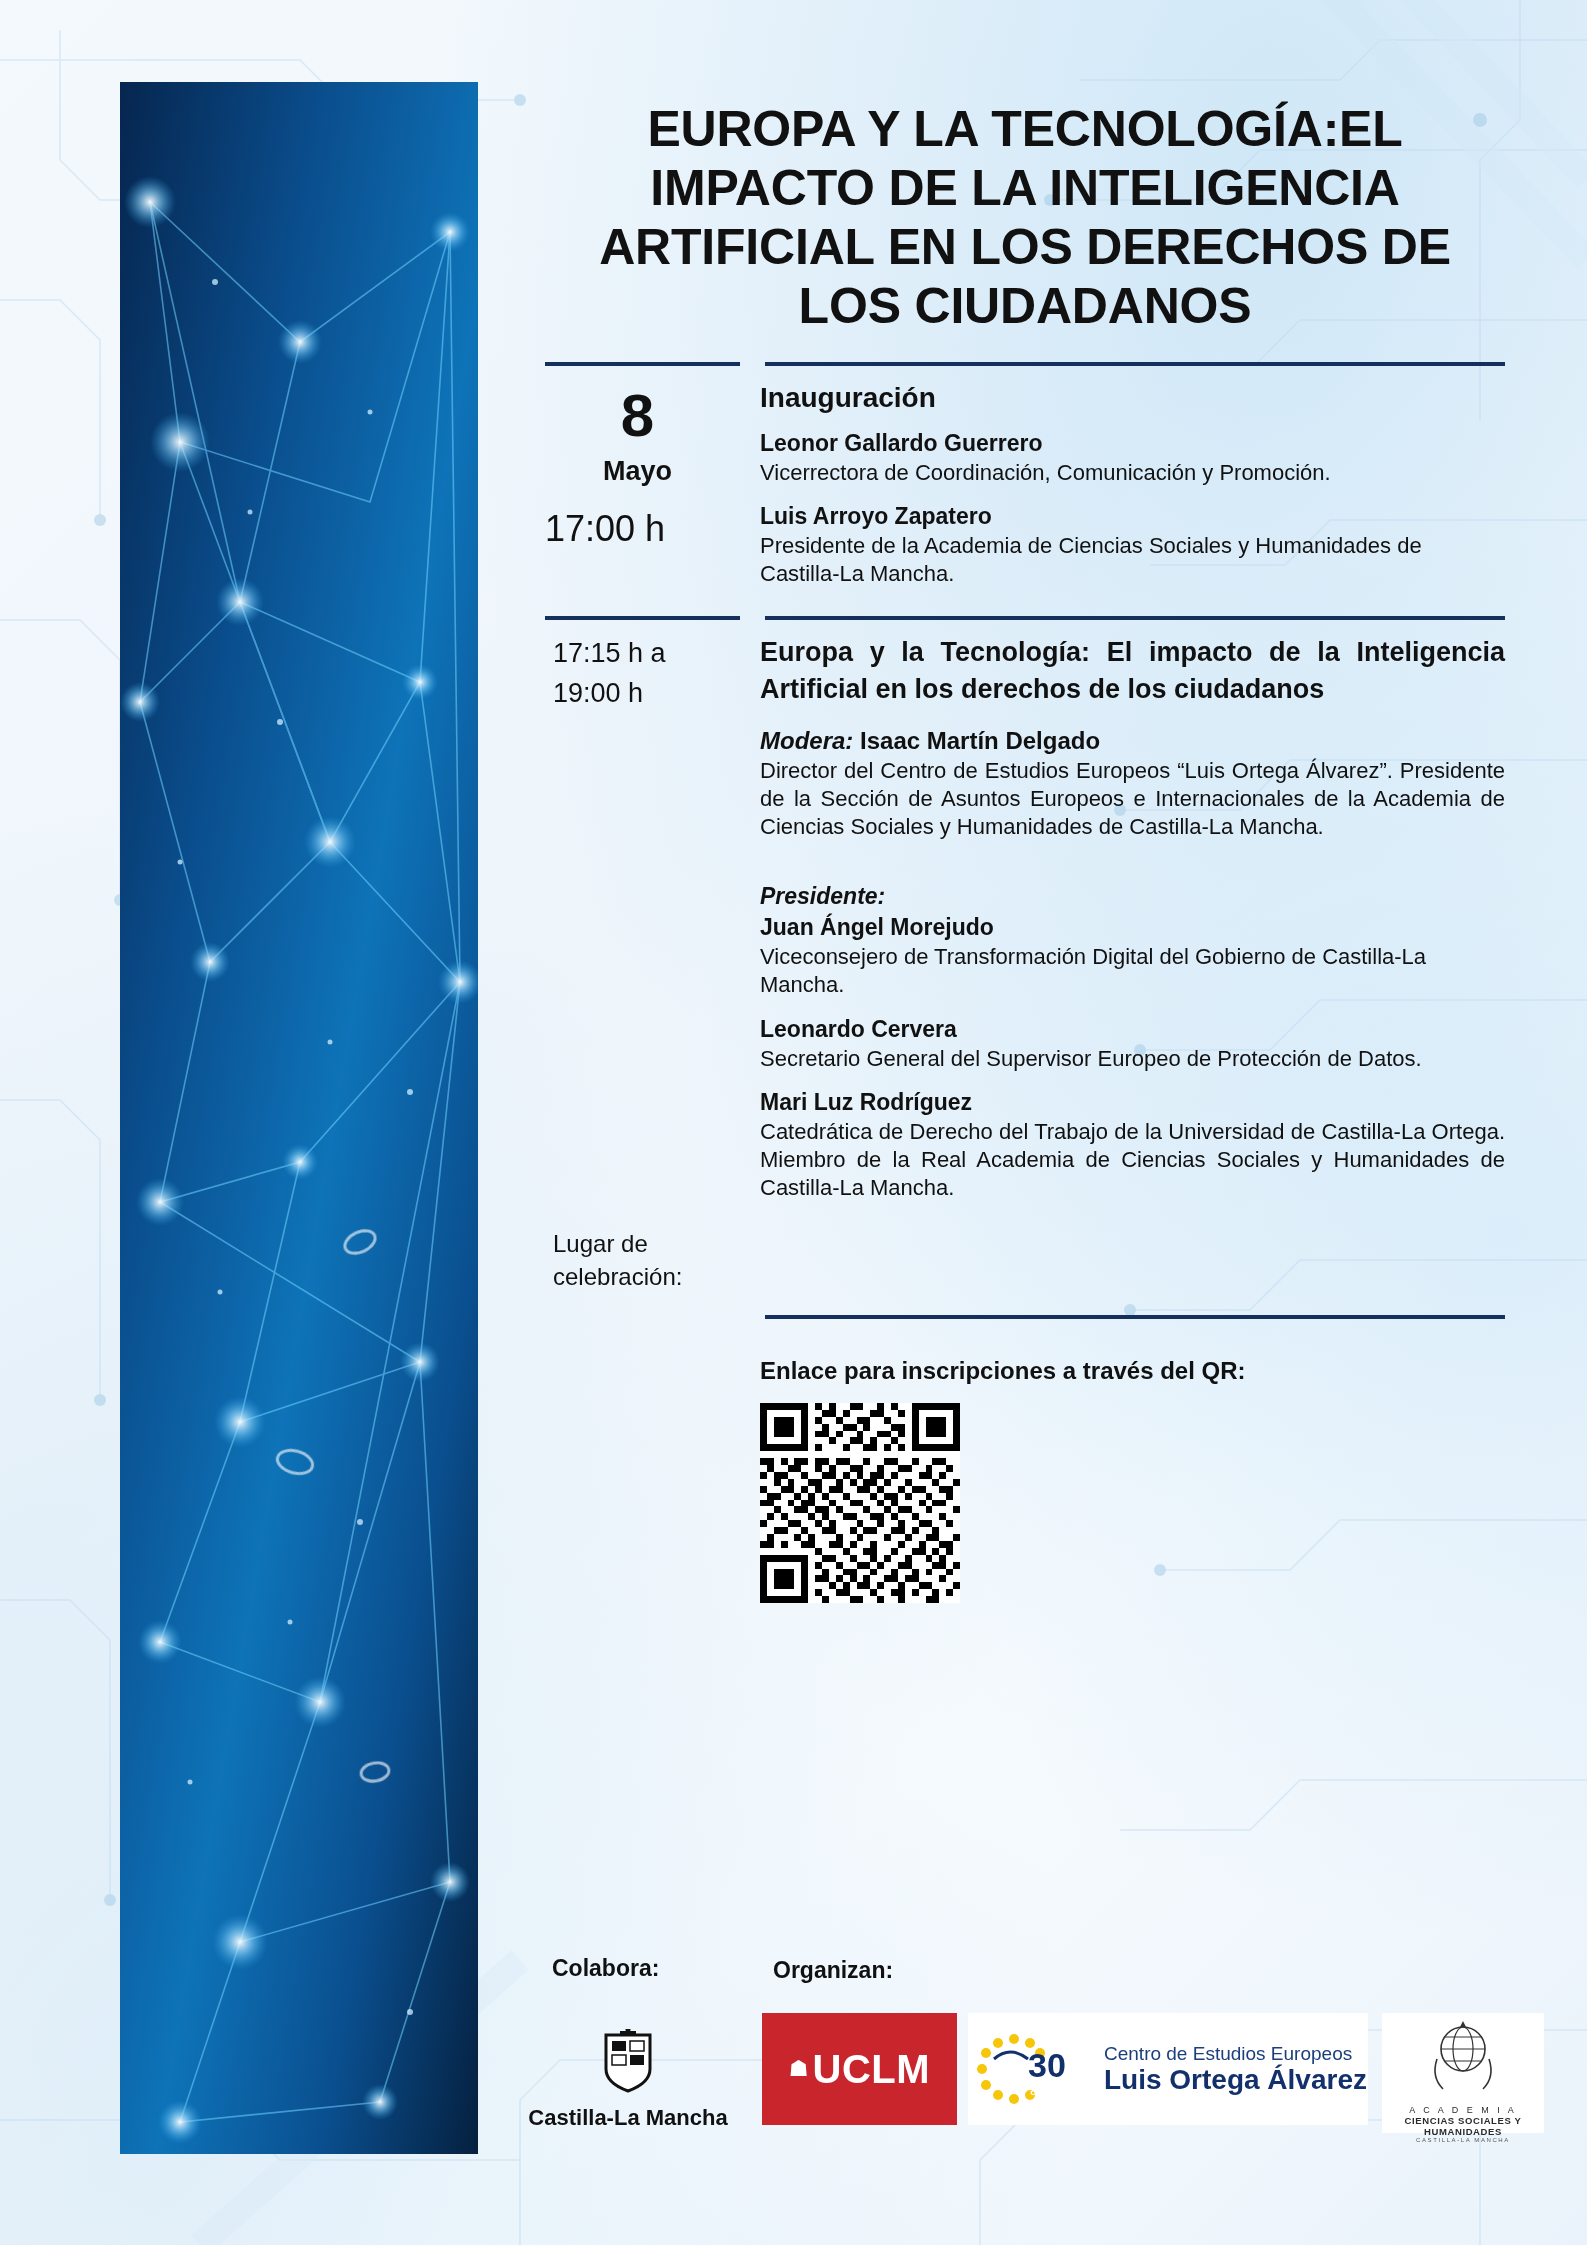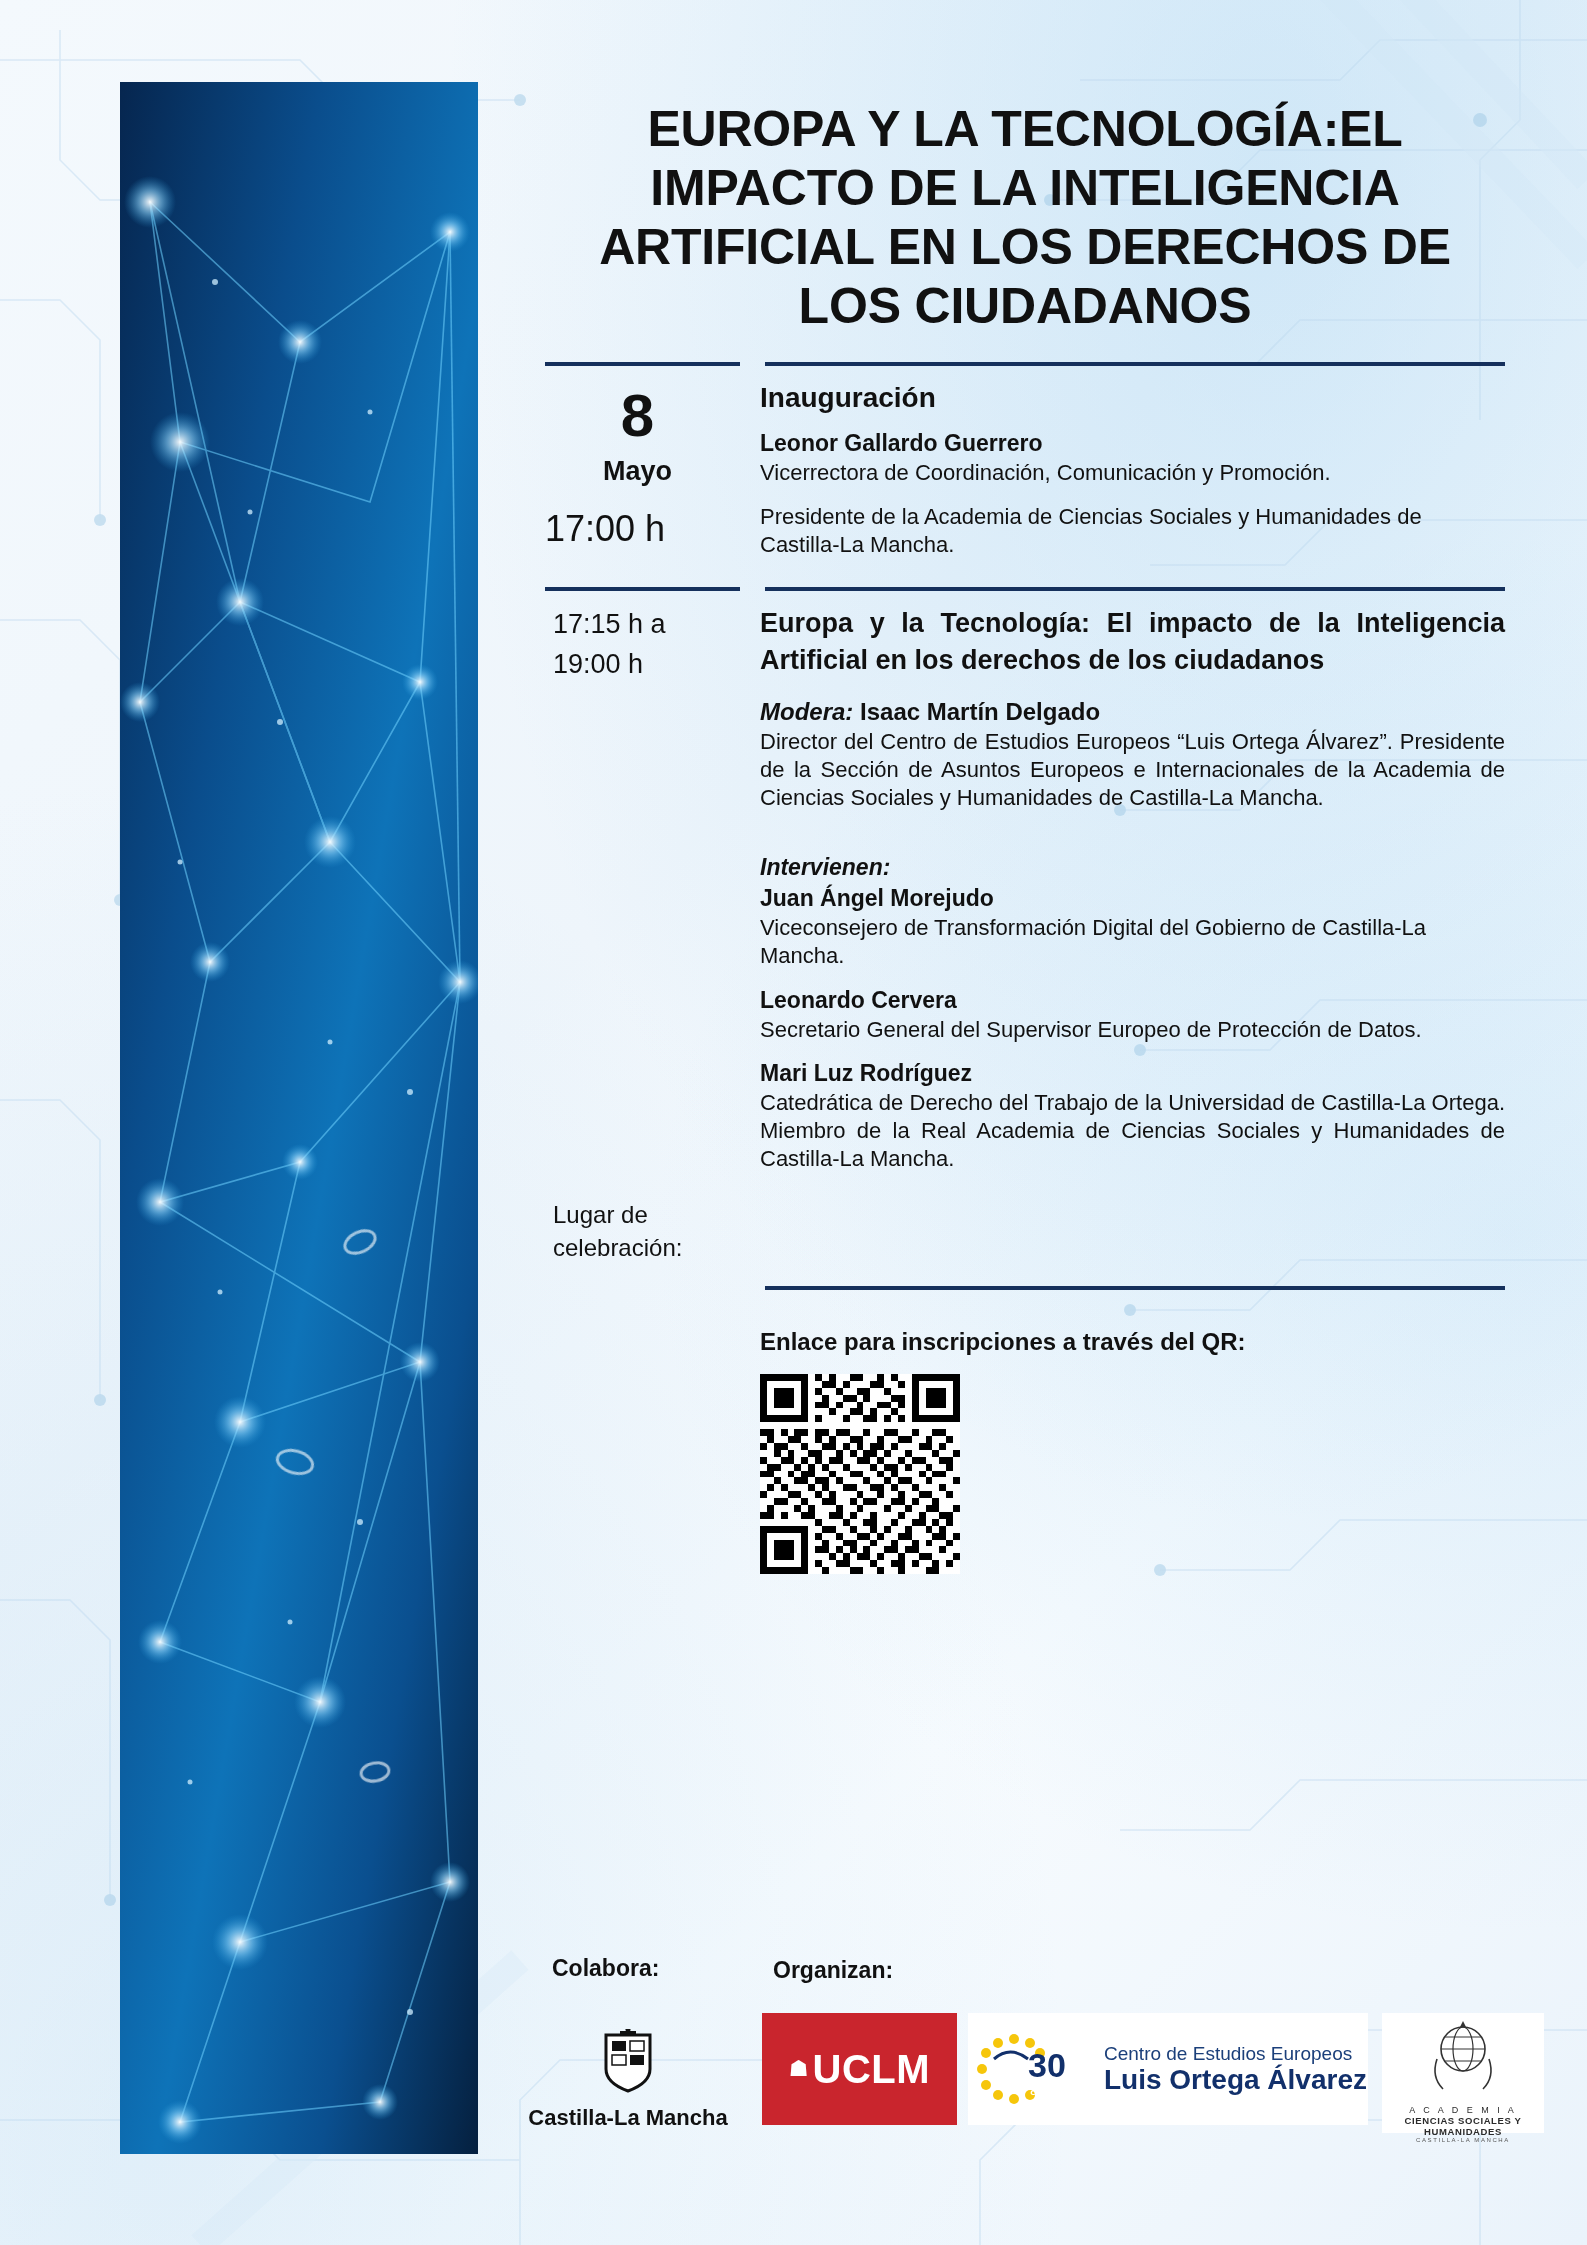--- a/index.html
+++ b/index.html
@@ -449,20 +449,21 @@
         <div class="day-month">Mayo</div>
         <div class="time">17:00 h</div>
       </div>
       <div class="col-right">
         <div class="sec-head">Inauguración</div>
         <div>
           <div class="person">Leonor Gallardo Guerrero</div>
           <div class="role">Vicerrectora de Coordinación, Comunicación y Promoción.</div>
         </div>
         <div>
+          <div class="person">Luis Arroyo Zapatero</div>
           <div class="role">Presidente de la Academia de Ciencias Sociales y Humanidades de Castilla-La Mancha.</div>
         </div>
       </div>
     </div>
 
     <div class="rules-row" style="margin-top:12px;">
       <div class="r1"></div>
         <div class="gap"></div>
         <div class="r2"></div>
     </div>
@@ -474,21 +475,21 @@
         <div class="session-title">Europa y la Tecnología: El impacto de la Inteligencia Artificial en los derechos de los ciudadanos</div>
 
         <div class="modera">
           <em>Modera:</em>
           <b>Isaac Martín Delgado</b>
         </div>
         <div class="role justify">Director del Centro de Estudios Europeos “Luis Ortega Álvarez”. Presidente de la Sección de Asuntos Europeos e Internacionales de la Academia de Ciencias Sociales y Humanidades de Castilla-La Mancha.</div>
 
         <div class="spacer-sm"></div>
 
-        <div class="intervienen">Intervienen:</div>
+        <div class="intervienen">Presidente:</div>
 
         <div>
           <div class="person">Juan Ángel Morejudo</div>
           <div class="role">Viceconsejero de Transformación Digital del Gobierno de Castilla-La Mancha.</div>
         </div>
         <div>
           <div class="person">Leonardo Cervera</div>
           <div class="role">Secretario General del Supervisor Europeo de Protección de Datos.</div>
         </div>
         <div>

